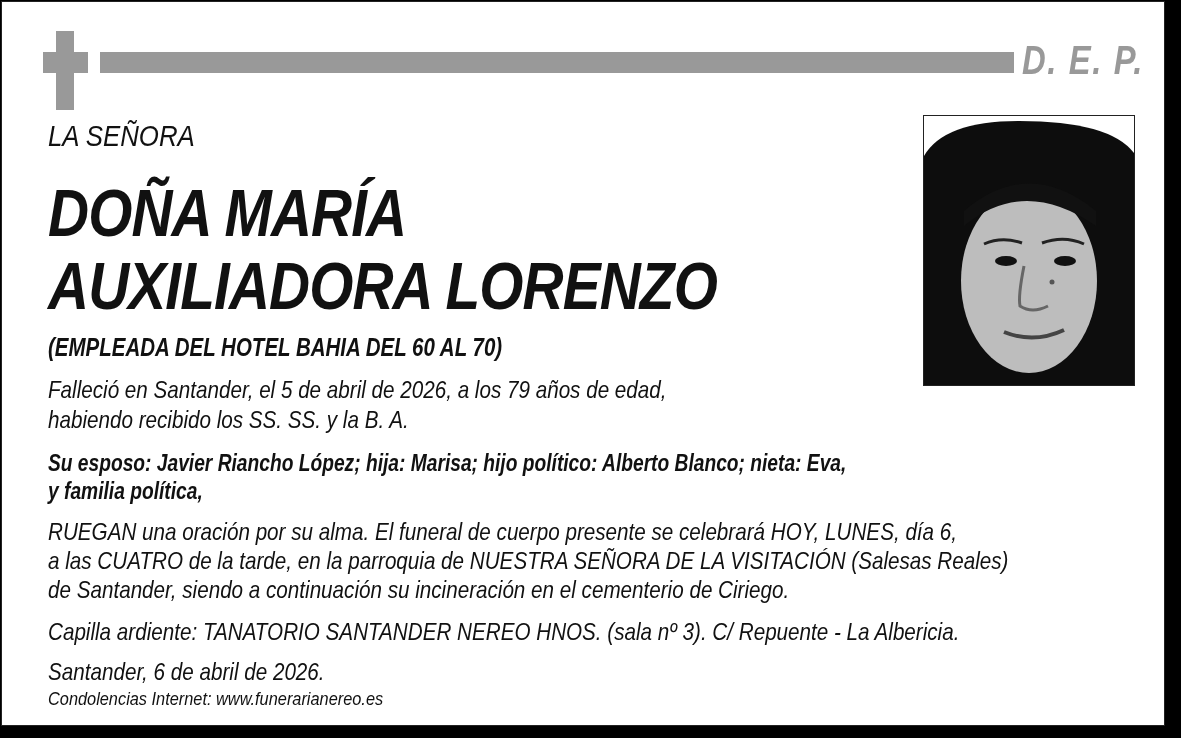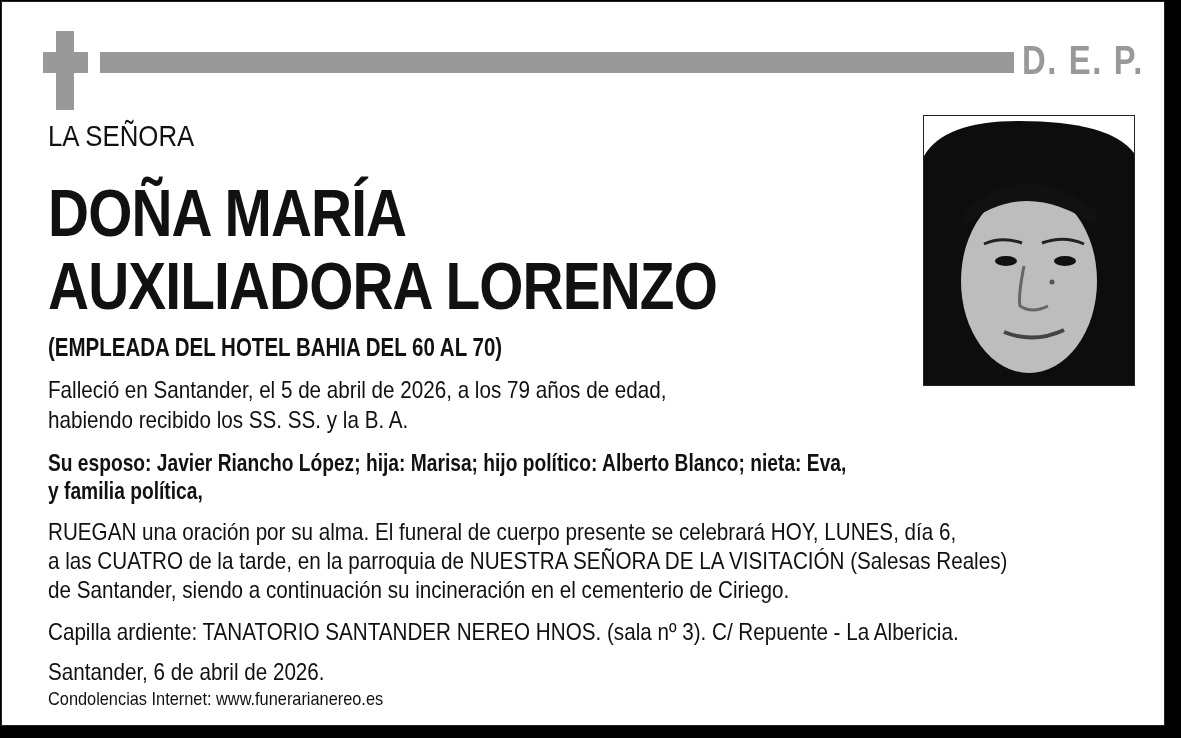--- a/index.html
+++ b/index.html
@@ -2,21 +2,21 @@
 <html><head>
 <meta charset="utf-8">
 <style>
   html, body { margin:0; padding:0; }
   body {
     width:1181px; height:738px; background:#000; position:relative; overflow:hidden;
     font-family:"Liberation Sans", sans-serif; color:#111;
   }
   .card {
     position:absolute; left:1px; top:1px; width:1164px; height:725px;
-    background:#fff; border:1px solid #222; box-sizing:border-box;
+    background:#fff; border:1px solid #222; box-sizing:border-box;font-style:italic;
   }
   .cross-v { position:absolute; left:54px; top:29px; width:18px; height:79px; background:#999; }
   .cross-h { position:absolute; left:41px; top:50px; width:45px; height:21px; background:#999; }
   .rule { position:absolute; left:98px; top:50px; width:914px; height:21px; background:#999; }
   .dep {
     position:absolute; left:1020px; top:36px; font-weight:bold; font-size:40px; color:#999;
     letter-spacing:2px; transform:scaleX(0.82); transform-origin:left top; white-space:nowrap;
   }
   .photo {
     position:absolute; left:921px; top:113px; width:212px; height:271px; border:1px solid #222;

